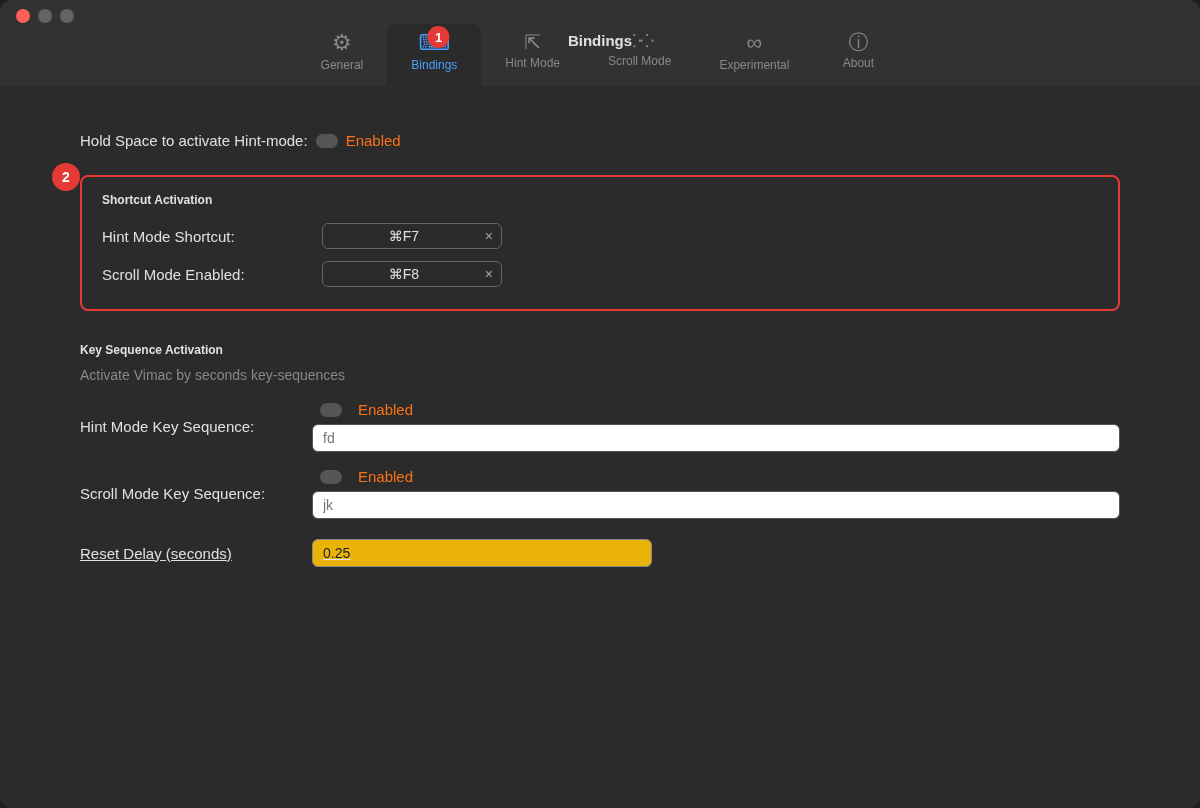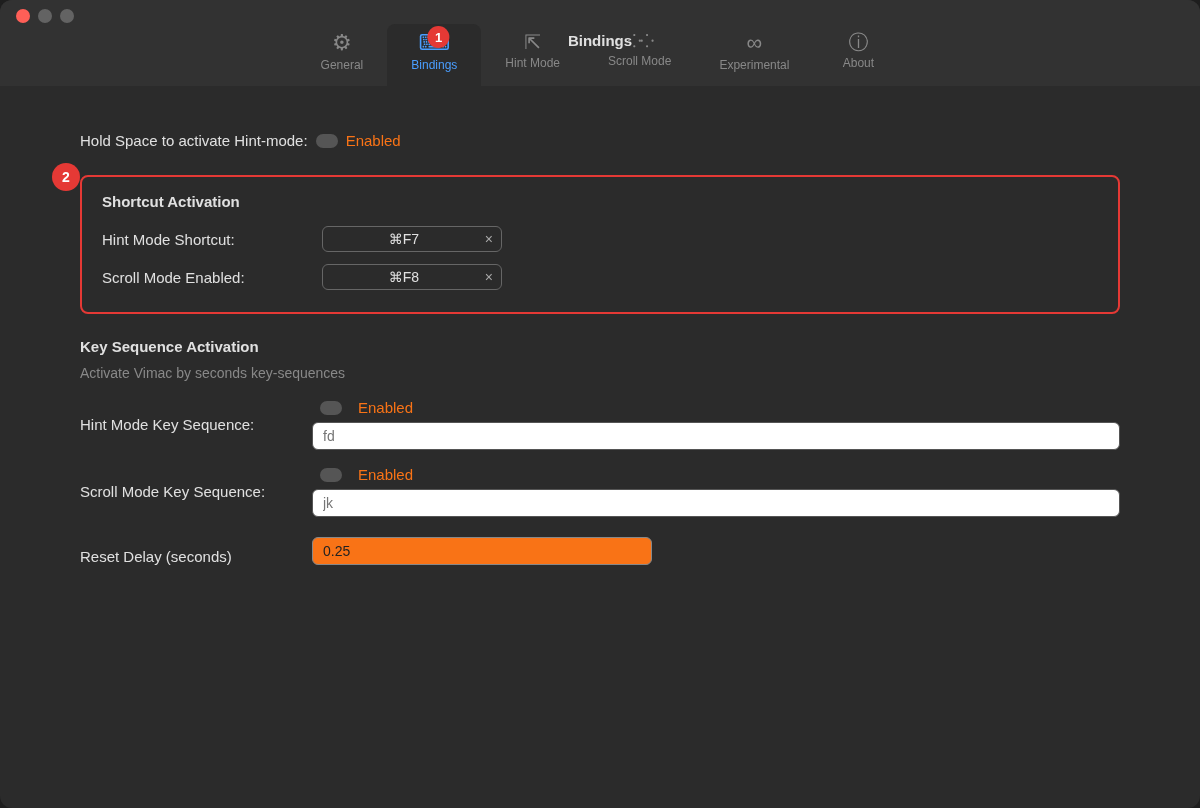--- a/index.html
+++ b/index.html
@@ -166,21 +166,21 @@
       width: 28px;
       height: 28px;
       display: flex;
       align-items: center;
       justify-content: center;
       font-size: 14px;
       font-weight: 700;
     }
 
     .section-title {
-      font-size: 15px;
+      font-size: 12px;
       font-weight: 700;
       color: #e0e0e0;
       margin-bottom: 10px;
     }
 
     .shortcut-row {
       display: flex;
       align-items: center;
       padding: 6px 0;
       font-size: 15px;
@@ -211,20 +211,21 @@
 
     .shortcut-clear {
       color: #aaa;
       font-size: 14px;
       cursor: pointer;
       margin-left: 8px;
     }
 
     
     .key-sequence-section {
+      margin-top: 8px;
     }
 
     .key-sequence-subtitle {
       font-size: 14px;
       color: #888;
       margin-bottom: 10px;
     }
 
     .ks-row {
       display: flex;
@@ -259,34 +260,35 @@
     }
 
     .ks-enable-row {
       display: flex;
       align-items: center;
       gap: 8px;
     }
 
     .reset-row {
       display: flex;
-      align-items: flex-end;
+      align-items: center;
       padding: 8px 0;
       gap: 12px;
       margin-top: 4px;
+      text-decoration: underline;
     }
 
     .reset-label {
       min-width: 220px;
       font-size: 15px;
       color: #e0e0e0;
     }
 
     .reset-input {
-      background: #f97316;
+      background: #eab308;
       border: 1px solid #888;
       border-radius: 6px;
       padding: 5px 10px;
       color: #222;
       font-size: 14px;
       min-width: 340px;
     }
 
     .titlebar-top {
       position: relative;

